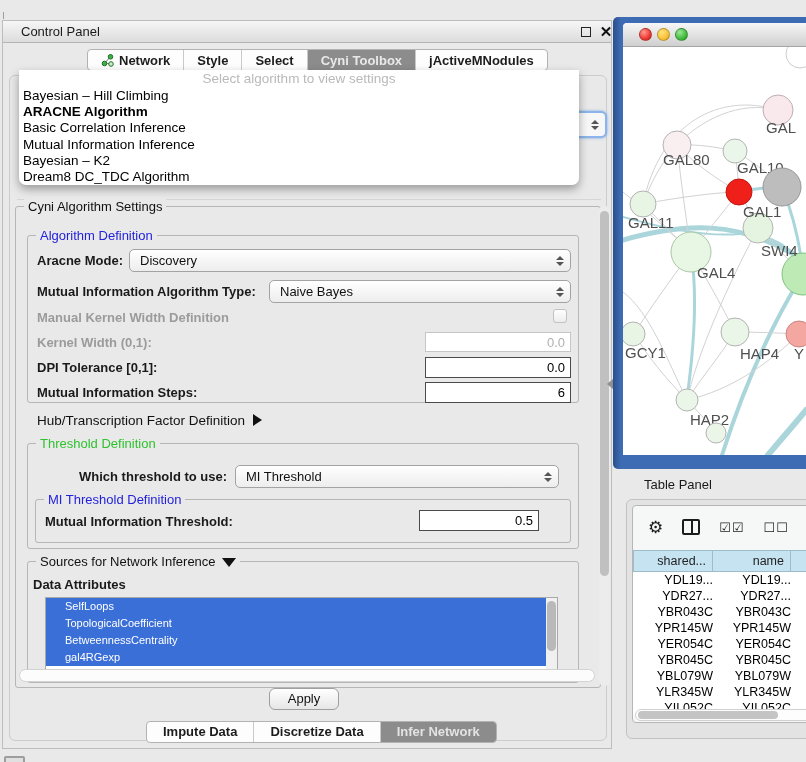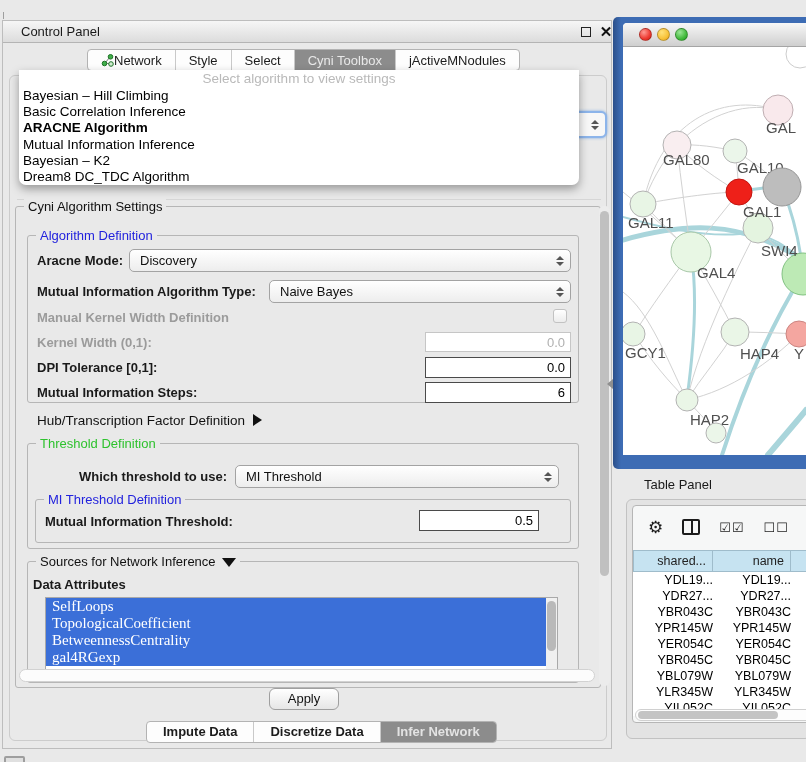--- a/index.html
+++ b/index.html
@@ -14,22 +14,22 @@
     background:linear-gradient(#f6f6f6,#dcdcdc); border-bottom:1px solid #b4b4b4; }
   .titlebar .title { position:absolute; left:18px; top:0; line-height:22px; color:#1a1a1a; }
   .winbtn-square { position:absolute; left:578px; top:6px; width:10px; height:10px;
     border:1.5px solid #222; background:transparent; }
   .winbtn-close { position:absolute; left:596px; top:1px; width:14px; height:20px;
     font-weight:bold; font-size:15px; line-height:20px; color:#111; text-align:center; }
 
   
   #tabbar { position:absolute; left:84px; top:28px; height:22px; display:flex;
     background:#fdfdfd; border:1px solid #b3b3b3; border-radius:4px; overflow:hidden; }
-  #tabbar .tab { display:flex; align-items:center; justify-content:center; 
-    padding:0 13px; border-right:1px solid #c9c9c9; color:#1c1c1c; white-space:nowrap; }
+  #tabbar .tab { display:flex; align-items:center; justify-content:center; gap:5px;
+    padding:0 13px; border-right:1px solid #c9c9c9; color:#1c1c1c; white-space:nowrap;font-weight:bold; }
   #tabbar .tab:last-child { border-right:none; }
   #tabbar .tab.selected { background:#8c8c8c; color:#e9e9e9; }
 
   .panel-frame { position:absolute; left:6px; top:54px; width:598px; height:666px;
     border:1px solid #cccccc; border-radius:6px; }
 
   
   #algo-popup { position:absolute; left:16px; top:49px; width:560px; height:115px;
     background:#ffffff; border-radius:0 0 7px 7px; box-shadow:0 4px 10px rgba(0,0,0,.35);
     z-index:30; padding-top:1px; }
@@ -72,22 +72,22 @@
 
   .arrow-right { display:inline-block; width:0; height:0; border-top:6px solid transparent;
     border-bottom:6px solid transparent; border-left:9px solid #111; margin-left:8px;
     vertical-align:-1px; }
   .arrow-down-sm { display:inline-block; width:0; height:0; border-left:7px solid transparent;
     border-right:7px solid transparent; border-top:9px solid #111; margin-left:6px; vertical-align:-1px;}
 
   
   #attr-list { position:absolute; left:42px; top:576px; width:513px; height:74px;
     background:#fff; border:1px solid #a9a9a9; overflow:hidden; }
-  #attr-list .li { height:17px; line-height:17px; padding-left:6px; background:#3b6fd8;
-    color:#fff; font-size:15px;font-family:Liberation Serif, serif; }
+  #attr-list .li { height:17px; line-height:17px; padding-left:19px; background:#3b6fd8;
+    color:#fff; font-size:11px; }
   #attr-scroll { position:absolute; left:543px; top:577px; width:11px; height:72px; background:#f0f0f0; }
   #attr-scroll .thumb { position:absolute; left:1px; top:3px; width:9px; height:50px;
     background:#b9b9b9; border-radius:5px; }
   #hscroll-settings { position:absolute; left:16px; top:648px; width:576px; height:13px;
     background:#fcfcfc; border:1px solid #d2d2d2; border-radius:7px; }
 
   
   #settings-scroll { position:absolute; left:596px; top:185px; width:11px; height:480px;
     background:#ececec; border-radius:5px; }
   #settings-scroll .thumb { position:absolute; left:1px; top:5px; width:9px; height:365px;
@@ -197,22 +197,22 @@
       <span class="spinner">
           <i class="up"></i>
           <i class="dn"></i>
         </span>
     </div>
 
     <div id="algo-popup">
       <div class="ph">Select algorithm to view settings</div>
       <div id="algo-items">
           <div class="item">Bayesian – Hill Climbing</div>
+          <div class="item bold">ARACNE Algorithm</div>
           <div class="item">Basic Correlation Inference</div>
-          <div class="item bold">ARACNE Algorithm</div>
           <div class="item">Mutual Information Inference</div>
           <div class="item">Bayesian – K2</div>
           <div class="item">Dream8 DC_TDC Algorithm</div>
         </div>
     </div>
 
     <div class="hairline"></div>
 
     <div class="groupbox" style="left:12px; top:185px; width:586px; height:482px;">
       <span class="grouptitle t-black">Cyni Algorithm Settings</span>

